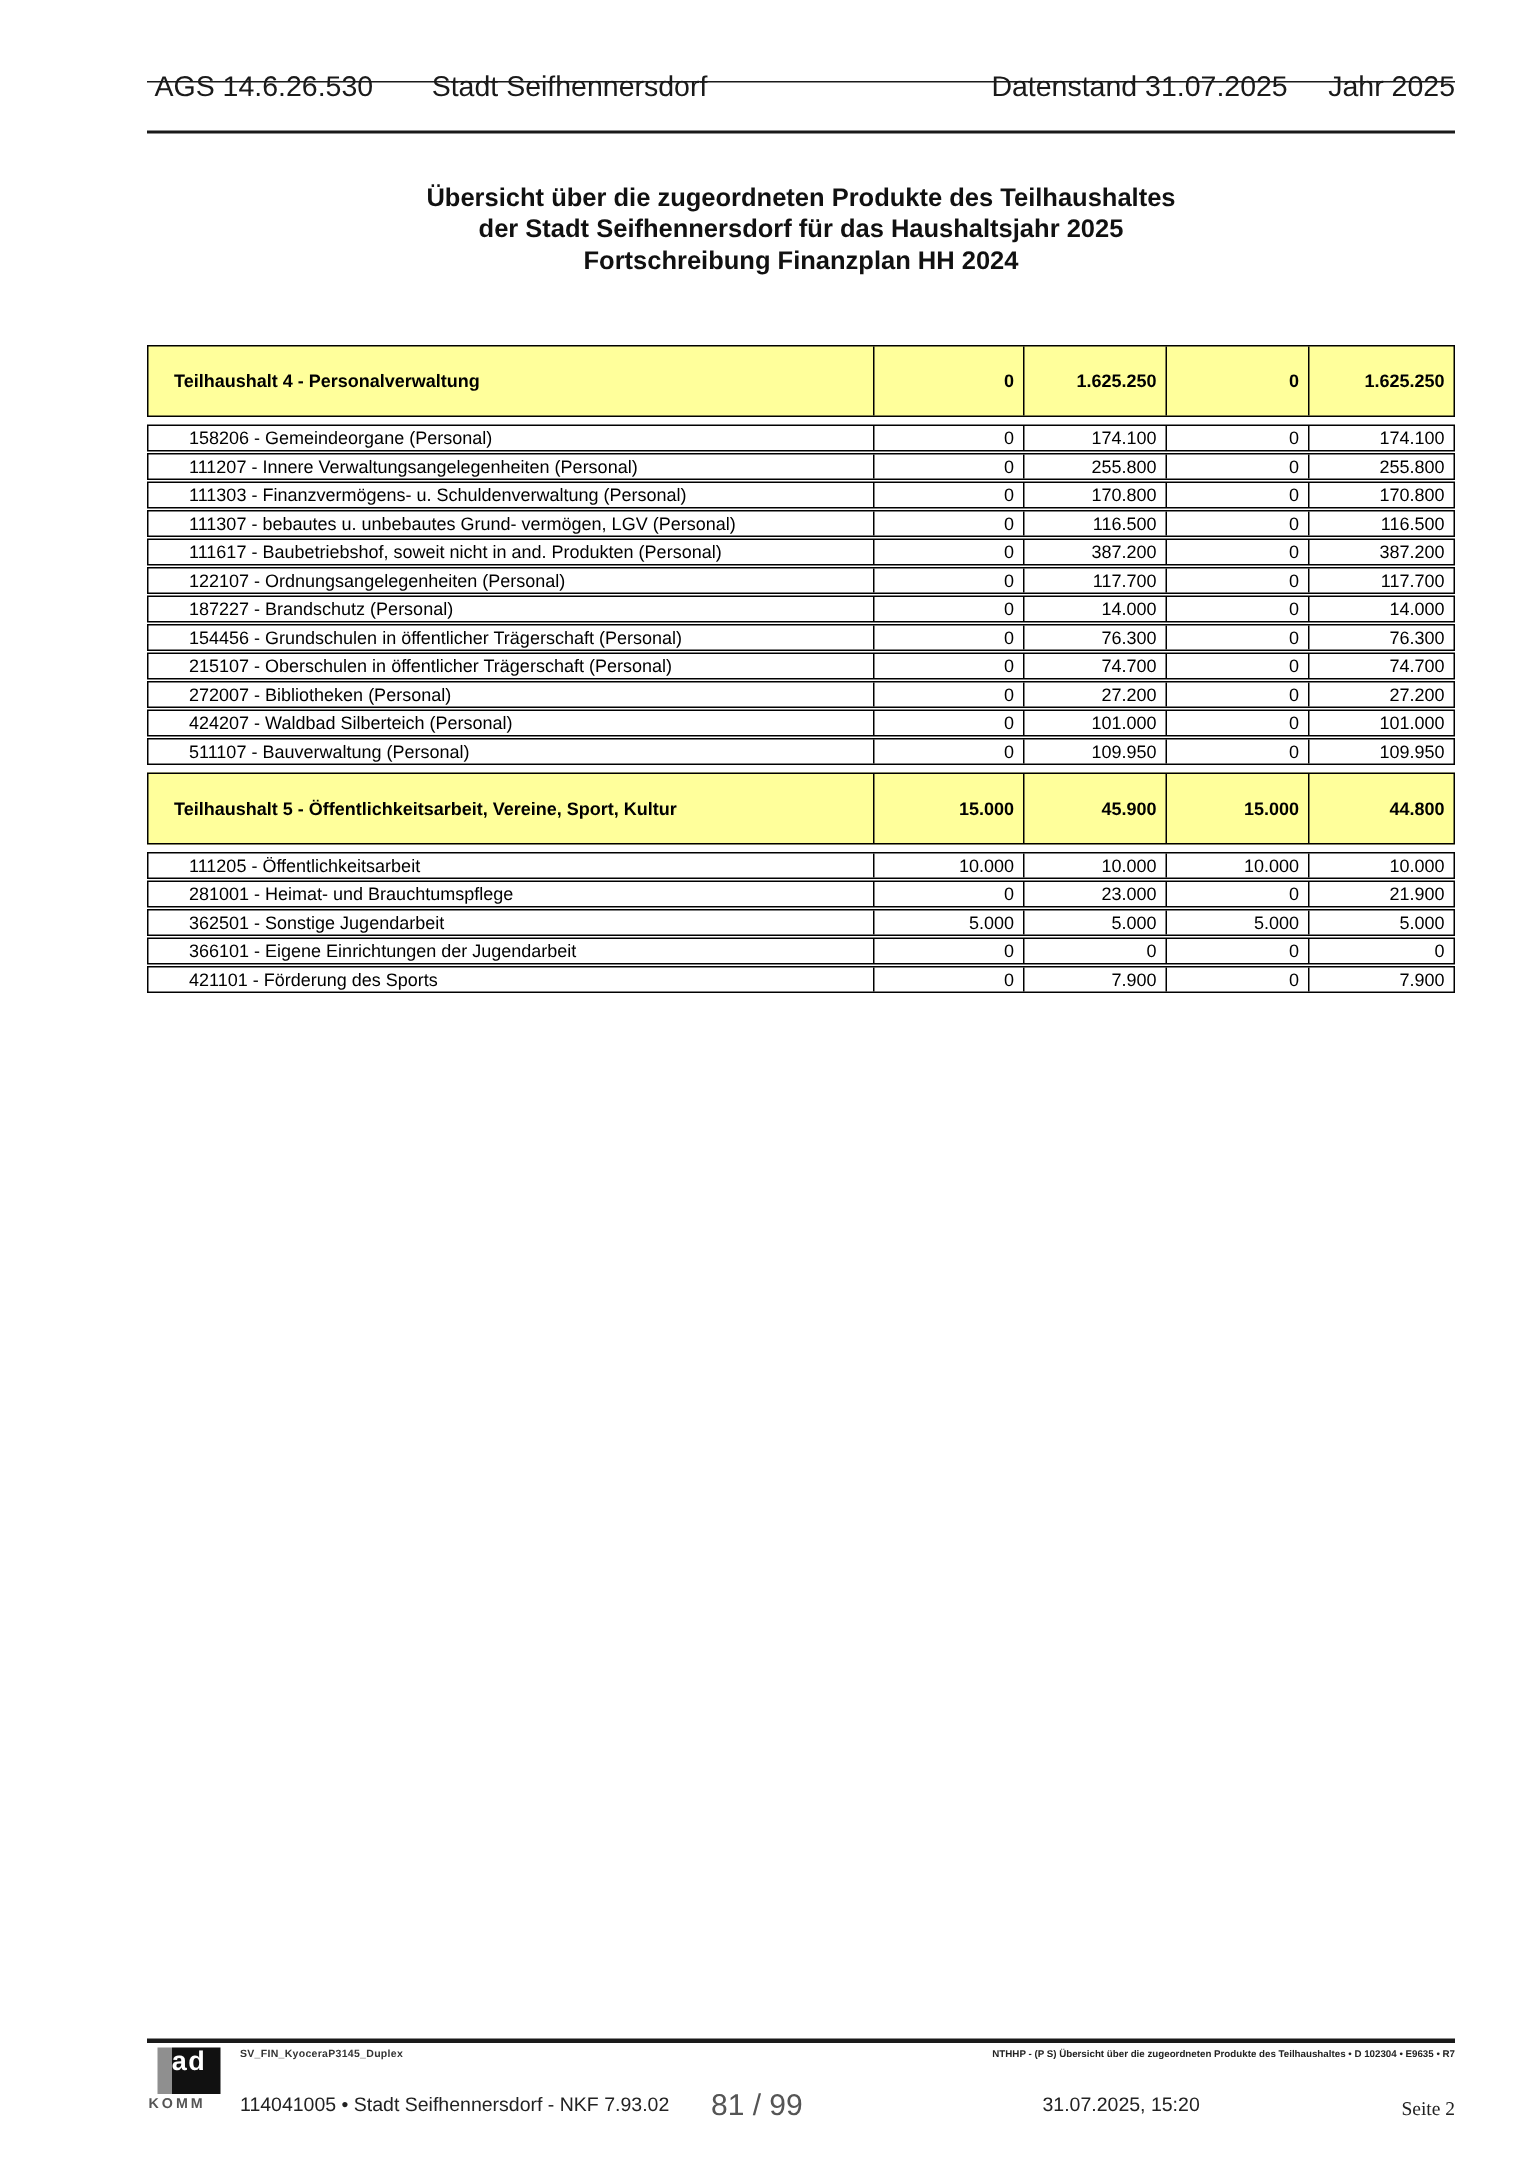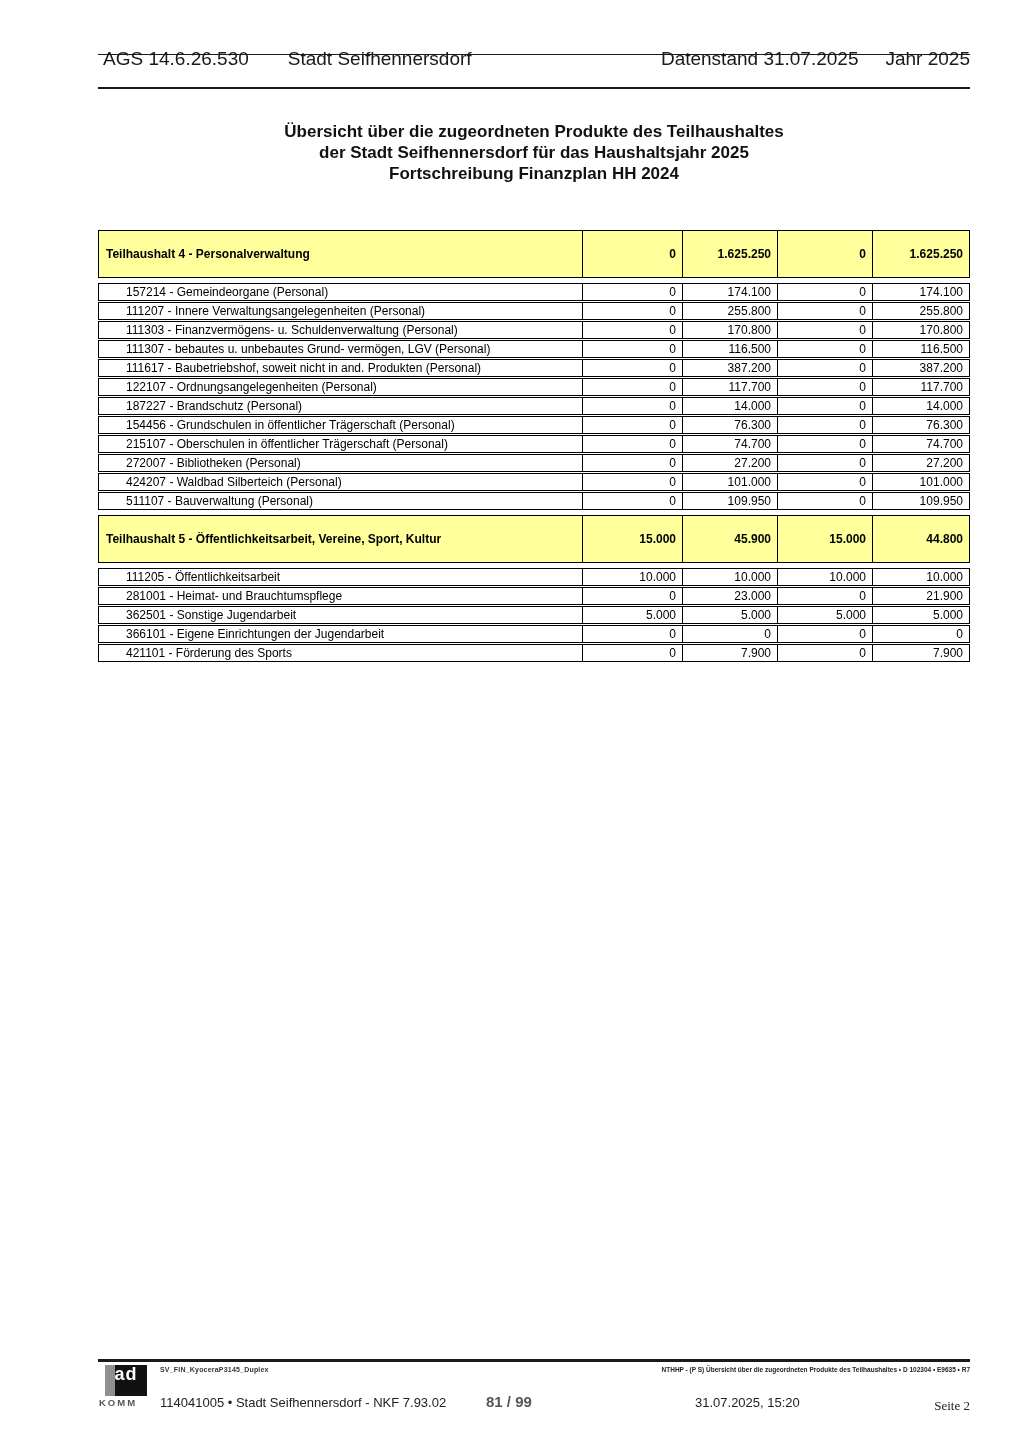--- a/index.html
+++ b/index.html
@@ -35,21 +35,21 @@
     display:flex; height:48px; border:1px solid #000;
     background:#ffff9b; font-weight:bold; font-size:12px;
     margin-bottom:5px; align-items:stretch;
   }
   .t-row {
     display:flex; height:18px; border:1px solid #000;
     background:#fff; font-size:12px; margin-bottom:1px; align-items:stretch;
   }
   .cell { display:flex; align-items:center; overflow:hidden; white-space:nowrap; }
   .cell-label  { width:484px; border-right:1px solid #000; padding-left:27px; }
-  .sec-header .cell-label { padding-left:7px; }
+  .sec-header .cell-label { padding-left:17px; }
   .cell-num    { justify-content:flex-end; text-align:right; padding-right:6px; border-right:1px solid #000; }
   .cell-n1 { width:100px; }
   .cell-n2 { width:95px; }
   .cell-n3 { width:95px; }
   .cell-n4 { flex:1; border-right:none; }
   .sec-gap { height:4px; }
 
   
   #footer-rule { position:absolute; left:98px; top:1359px; width:872px; height:3px; background:#1a1a1a; }
 
@@ -70,21 +70,21 @@
   }
   #report-ref {
     position:absolute; right:54px; top:1366px;
     font-size:6.5px; font-weight:bold; color:#222; text-align:right;
   }
 
   #footer-line {
     position:absolute; left:98px; top:1392px; width:872px; height:22px; font-size:13px; color:#222;text-align:center;
   }
   #footer-line .sys   { position:absolute; left:62px; top:3px; white-space:nowrap; }
-  #footer-line .pages { position:absolute; left:388px; top:1px; font-size:15px; color:#555; white-space:nowrap;font-weight:bold; }
+  #footer-line .pages { position:absolute; left:376px; top:1px; font-size:20px; color:#555; white-space:nowrap; }
   #footer-line .dt    { position:absolute; left:597px; top:3px; white-space:nowrap; }
   #footer-line .seite { position:absolute; right:0; top:6px; white-space:nowrap;font-family:Liberation Serif, serif; }
 </style>
 </head>
 <body>
 
 <div id="page">
 
   <div class="rule-thin" style="top:54px"></div>
   <div id="hdr-row">
@@ -106,21 +106,21 @@
 
   <div id="budget-table">
       <div class="sec-header" style="background: rgb(255, 255, 155);">
         <div class="cell cell-label">Teilhaushalt 4 - Personalverwaltung</div>
         <div class="cell cell-num cell-n1">0</div>
         <div class="cell cell-num cell-n2">1.625.250</div>
         <div class="cell cell-num cell-n3">0</div>
         <div class="cell cell-num cell-n4">1.625.250</div>
       </div>
       <div class="t-row">
-        <div class="cell cell-label">157214 - Gemeindeorgane (Personal)</div>
+        <div class="cell cell-label">158206 - Gemeindeorgane (Personal)</div>
         <div class="cell cell-num cell-n1">0</div>
         <div class="cell cell-num cell-n2">174.100</div>
         <div class="cell cell-num cell-n3">0</div>
         <div class="cell cell-num cell-n4">174.100</div>
       </div>
       <div class="t-row">
         <div class="cell cell-label">111207 - Innere Verwaltungsangelegenheiten (Personal)</div>
         <div class="cell cell-num cell-n1">0</div>
         <div class="cell cell-num cell-n2">255.800</div>
         <div class="cell cell-num cell-n3">0</div>

